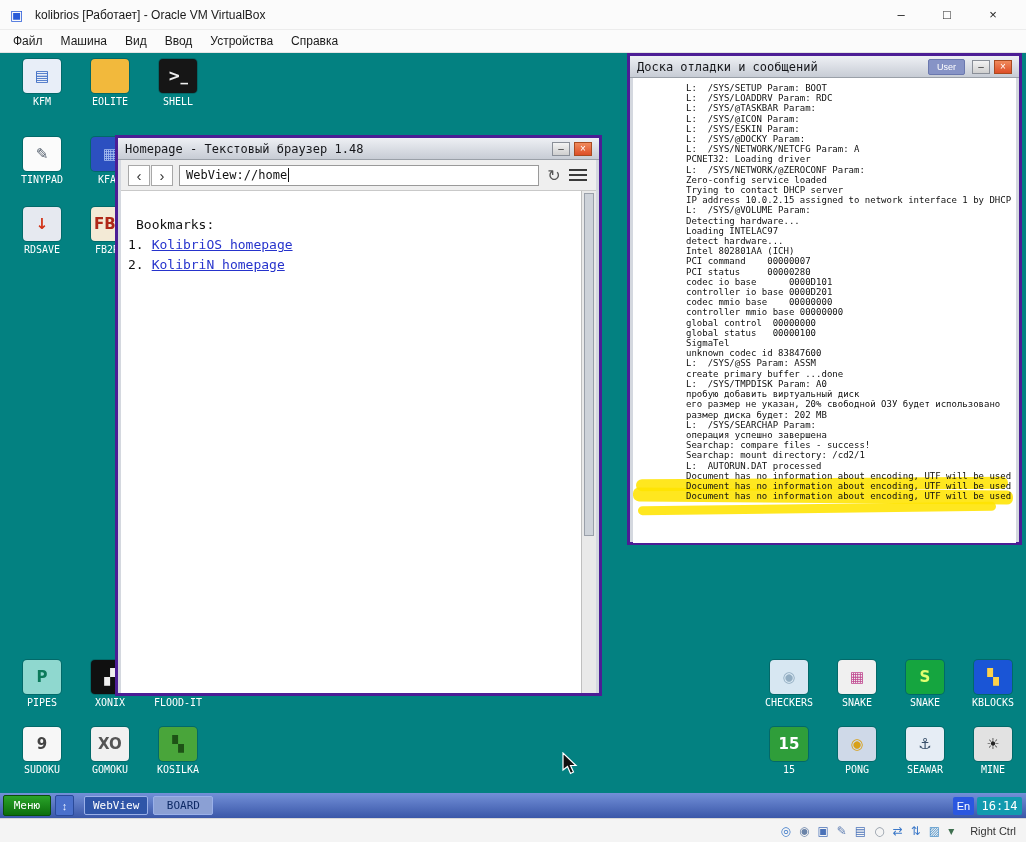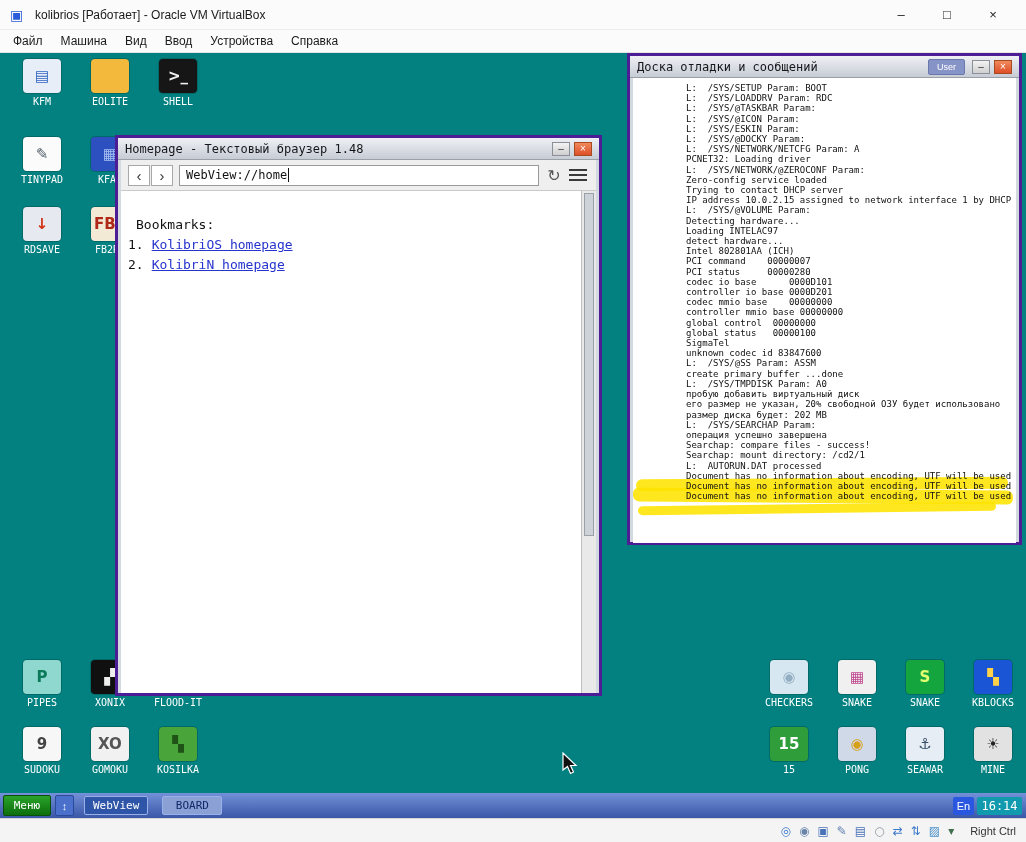--- a/index.html
+++ b/index.html
@@ -80,21 +80,21 @@
 
   
   .ktaskbar{position:absolute;left:0;top:740px;width:1026px;height:25px;z-index:30;
     background:linear-gradient(#7390d8,#3a57a8);display:flex;align-items:center;padding:0 3px;
     box-sizing:border-box;gap:4px;}
   .menu-btn{width:46px;height:19px;background:linear-gradient(#2aa32a,#0c6e0c);border:1px solid #0a4f0a;
     border-radius:2px;color:#fff;font-size:11px;display:flex;align-items:center;justify-content:center;
     font-family:"DejaVu Sans Mono",monospace;}
   .updown-btn{width:17px;height:19px;background:#4a70cc;border:1px solid #2a4a9a;border-radius:2px;
     color:#eaf0ff;font-size:11px;display:flex;align-items:center;justify-content:center;}
-  .tasks{display:flex;gap:14px;margin-left:6px;}
+  .tasks{display:flex;gap:5px;margin-left:6px;}
   .task-btn{min-width:60px;height:19px;border:1px solid #9ab0e8;border-radius:2px;font-size:11px;
     display:flex;align-items:center;justify-content:center;padding:0 8px;box-sizing:border-box;
     font-family:"DejaVu Sans Mono",monospace;}
   .tb-right{margin-left:auto;display:flex;align-items:center;gap:3px;margin-right:1px;}
   .lang-ind{width:21px;height:18px;background:#2a57e0;border-radius:2px;color:#fff;font-size:11px;
     display:flex;align-items:center;justify-content:center;}
   .clock{width:45px;height:18px;background:#119aae;border-radius:2px;color:#fff;font-size:12px;
     display:flex;align-items:center;justify-content:center;font-family:"DejaVu Sans Mono",monospace;}
 
   .cursor{position:absolute;left:562px;top:699px;z-index:60;}

